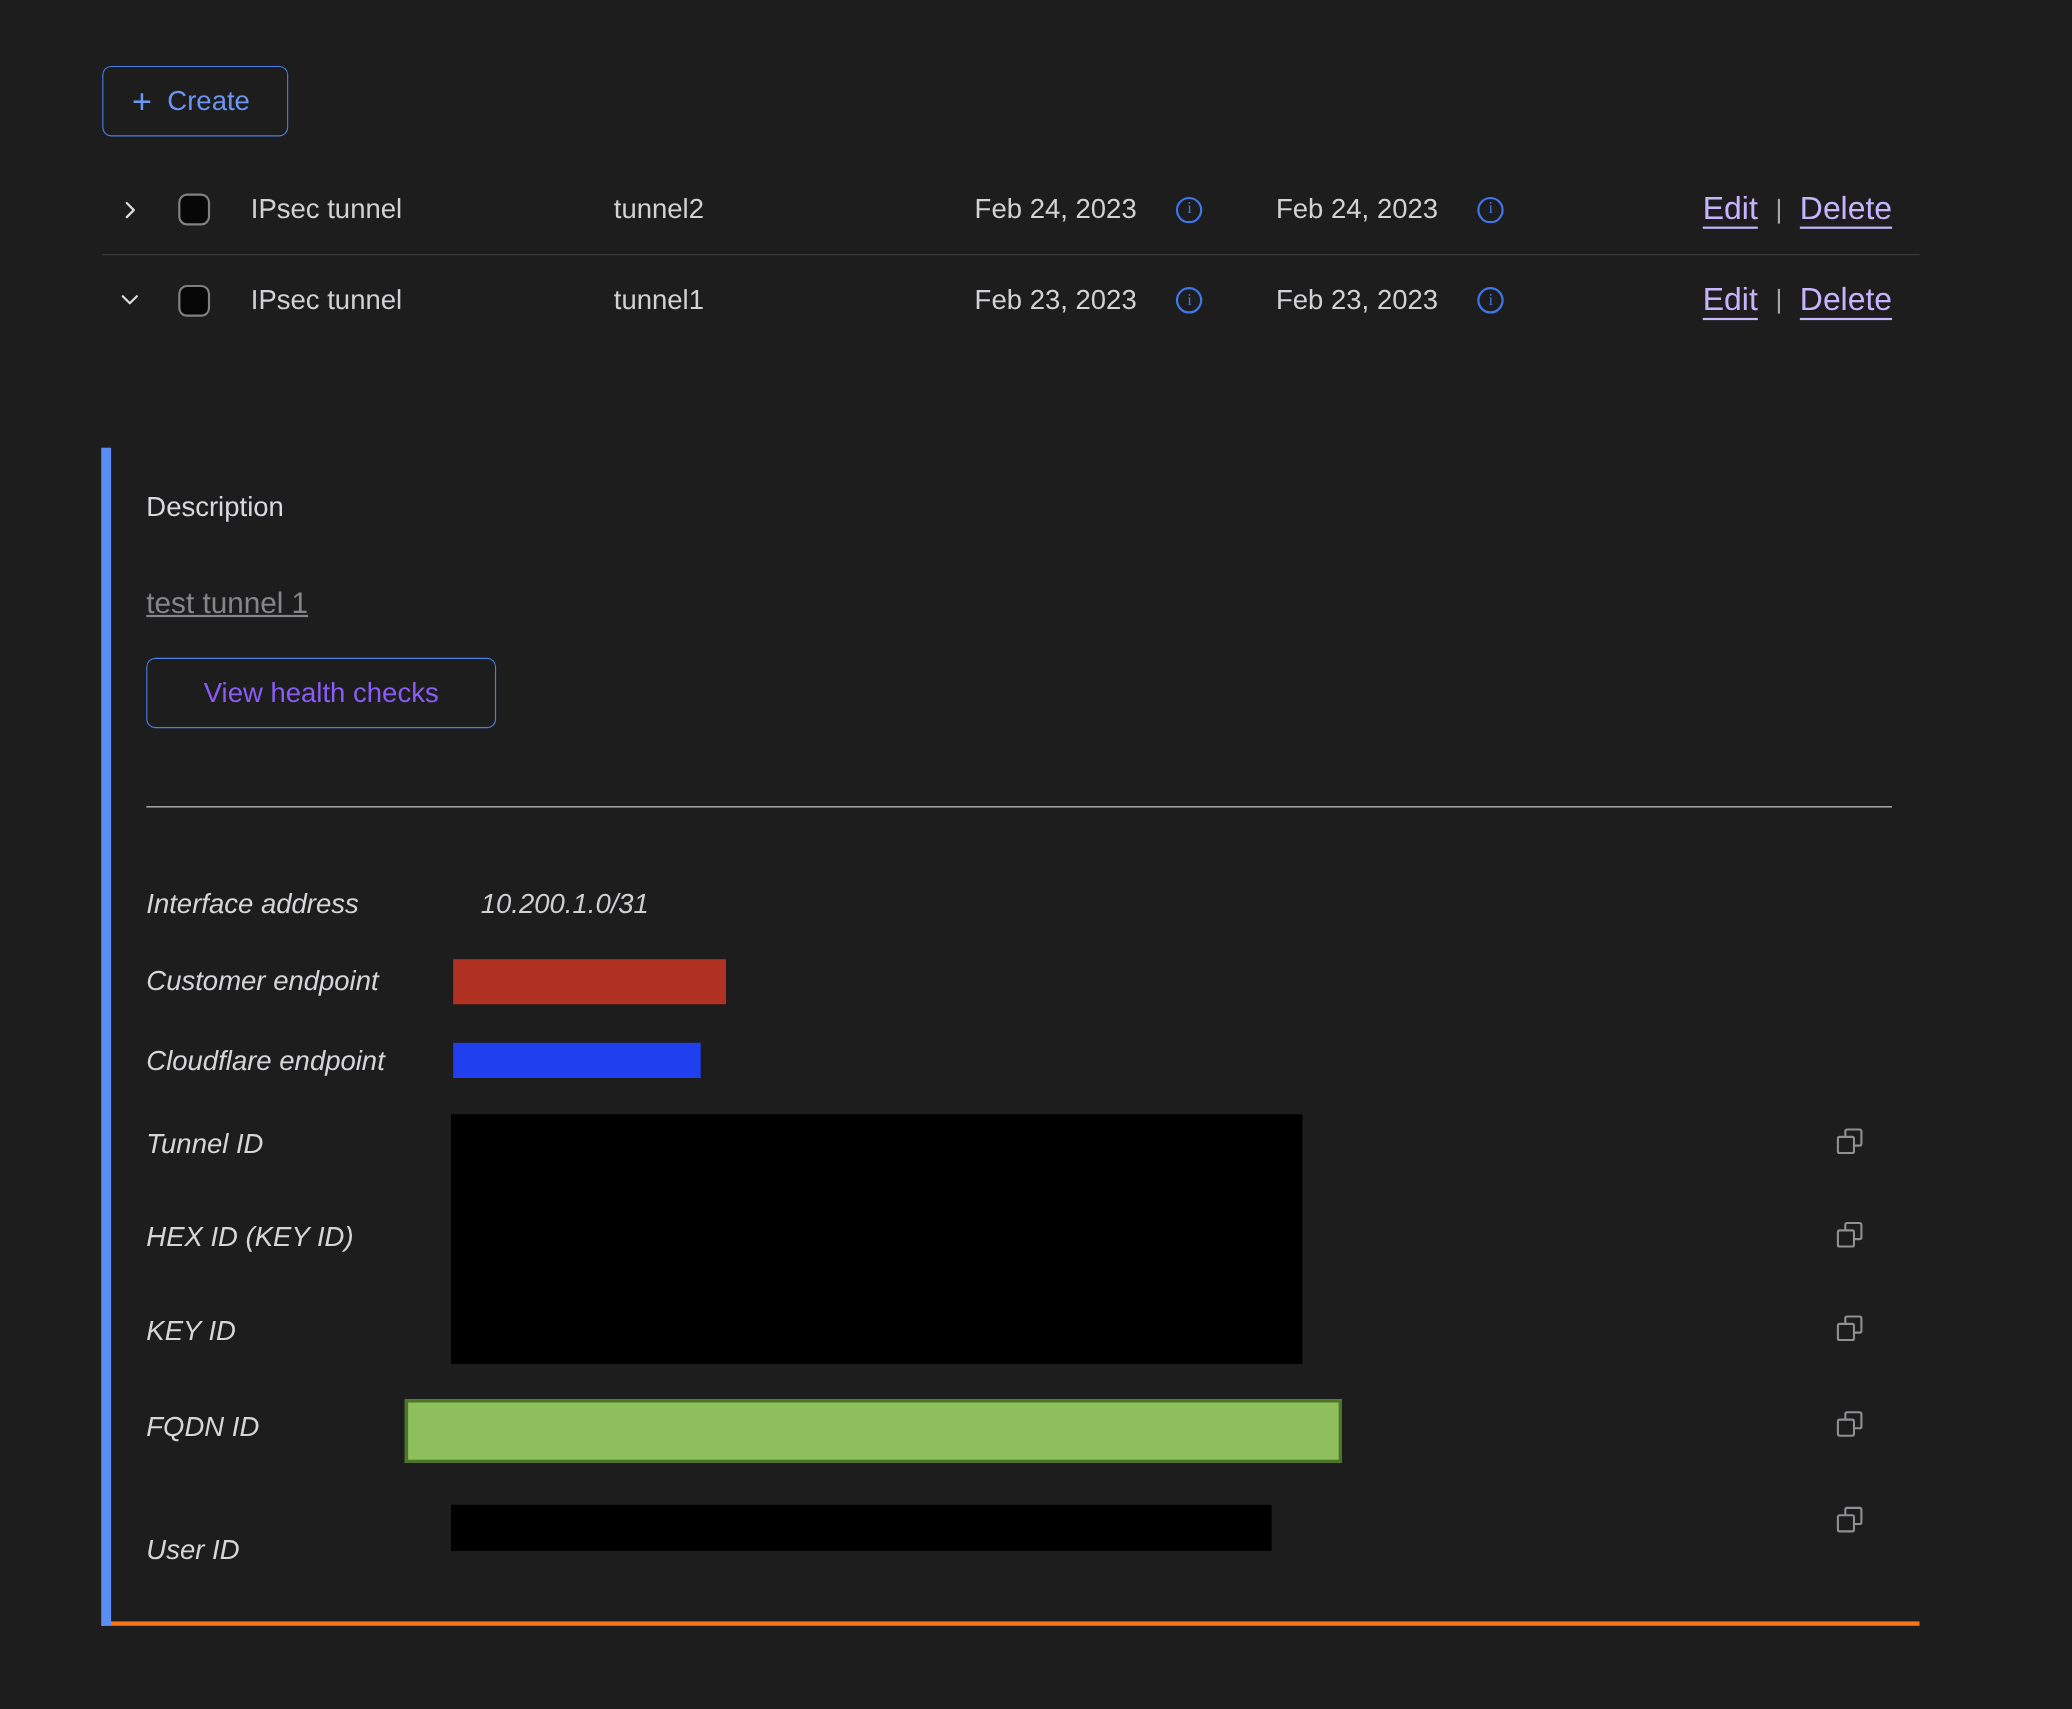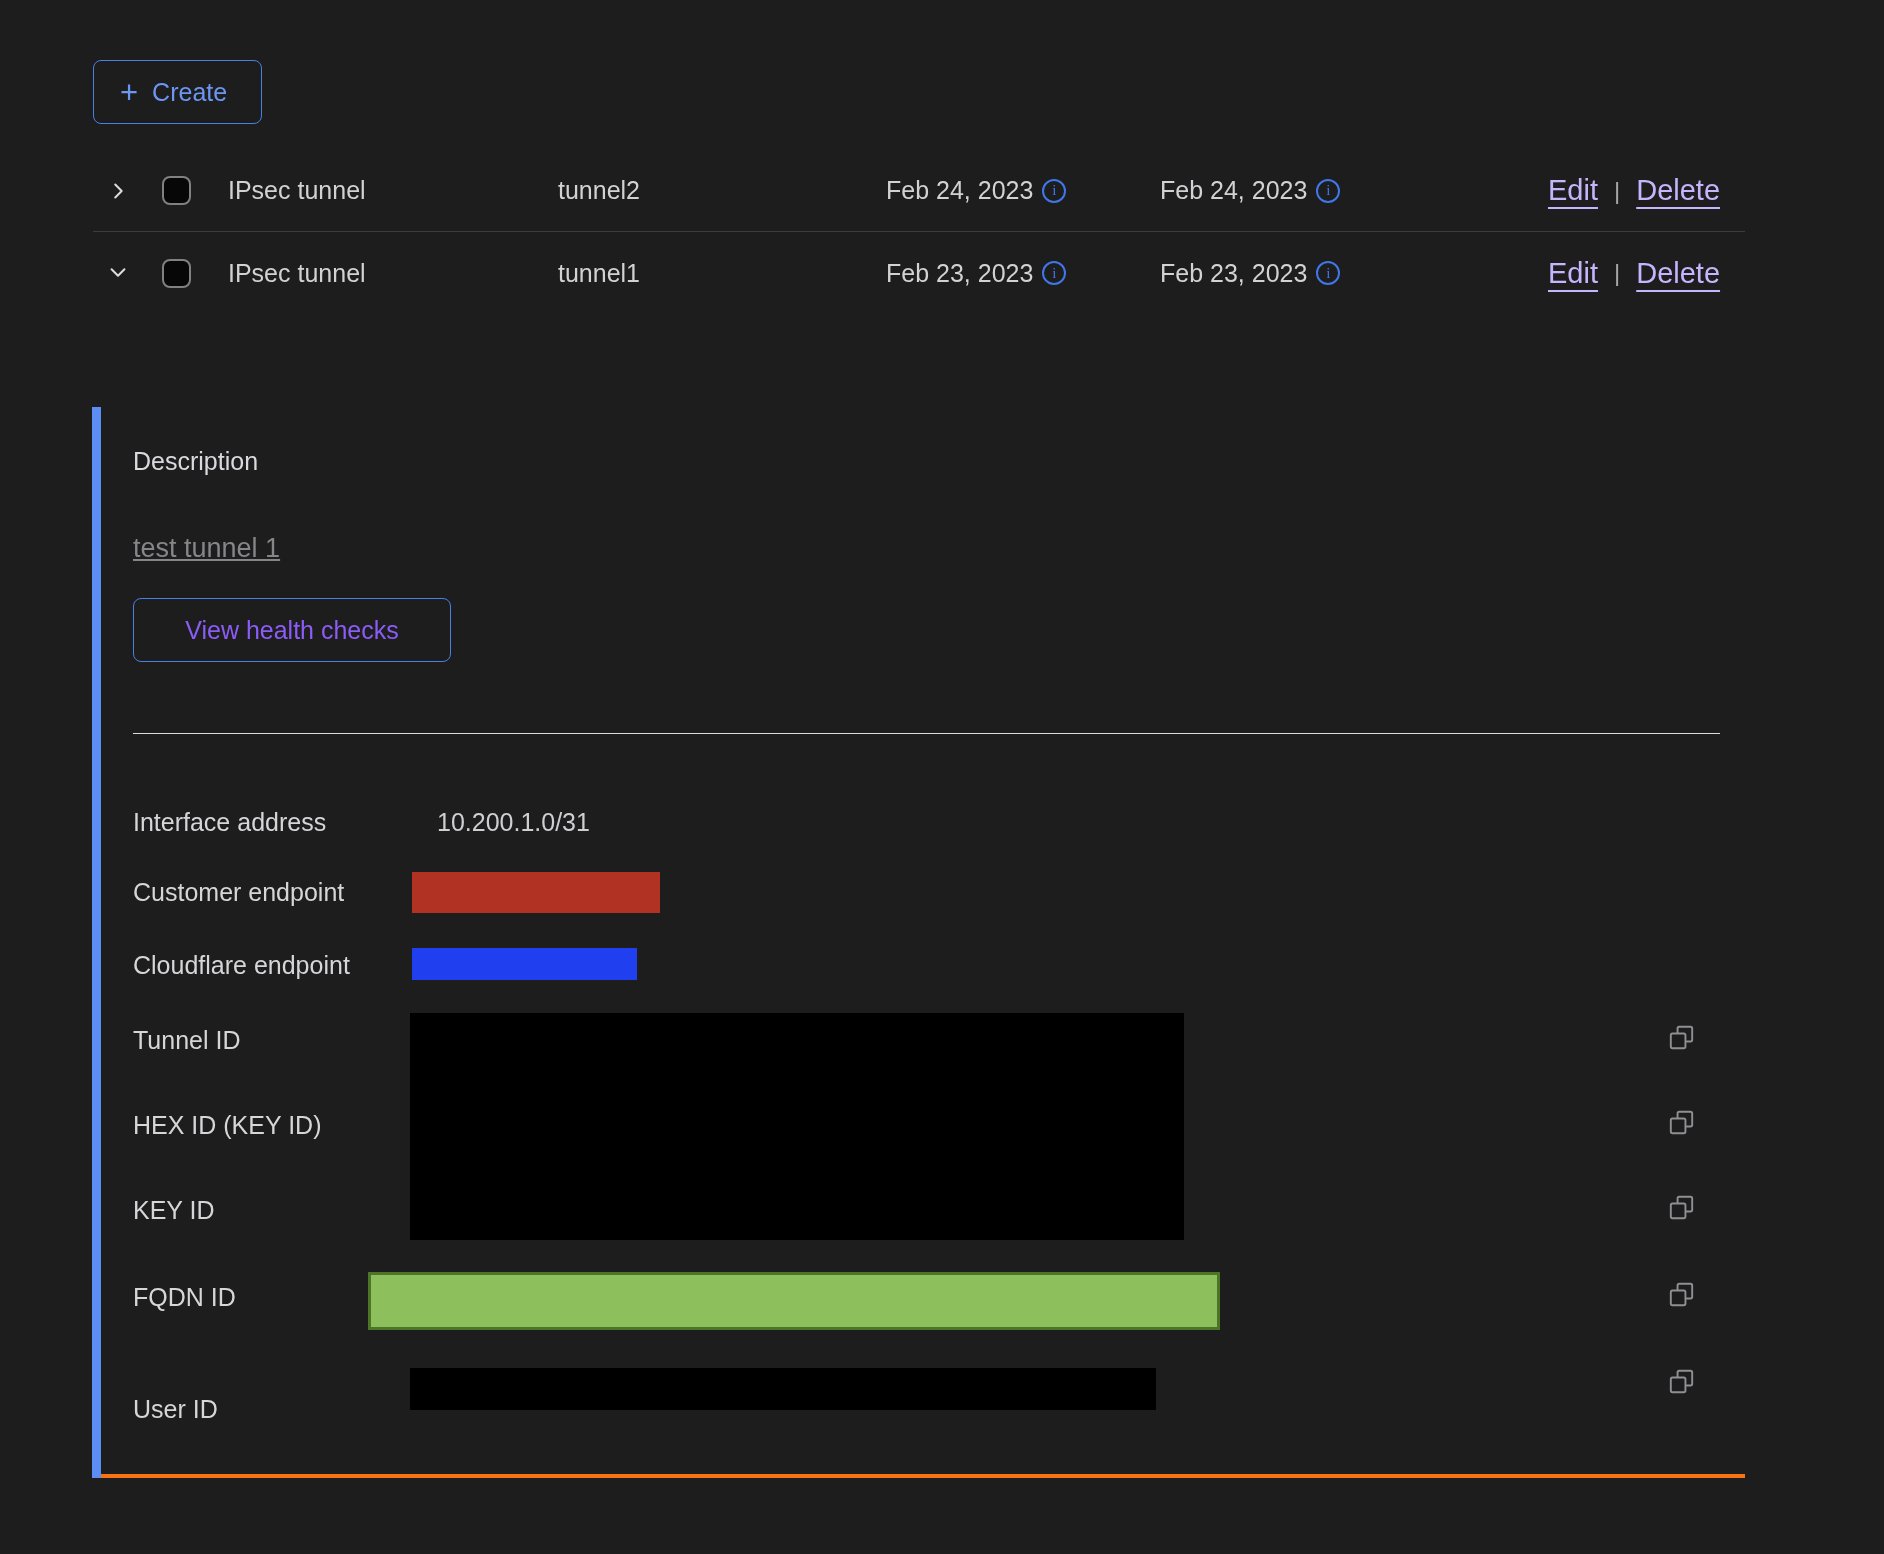--- a/index.html
+++ b/index.html
@@ -31,39 +31,39 @@
     border-bottom:1px solid #3d3d40;
   }
   .thead { height:95px; padding-top:14px; font-weight:bold; color:#e4e4e6; font-size:25px; }
   .tbody-row { height:82px; font-size:25px; color:#d2d2d4; }
   .cell-expander { padding-left:12px; display:flex; align-items:center; }
   .chevron-btn { width:26px; height:26px; display:flex; align-items:center; justify-content:center; cursor:pointer; background:none; border:none; }
   .checkbox {
     width:29px; height:29px; border:2px solid #818184; border-radius:8px;
     background:#070708; cursor:pointer;
   }
-  .datecell { display:flex; align-items:center; gap:9px; }
+  .datecell { display:flex; align-items:center; gap:36px; }
   .info-icon {
     width:24px; height:24px; border:2px solid #3f76e8; border-radius:50%;
     color:#3f76e8; font-size:15px; line-height:1; font-style:normal;
     display:inline-flex; align-items:center; justify-content:center;
     font-family:"Liberation Serif", serif; cursor:pointer;
   }
   .actions { display:flex; align-items:center; justify-content:flex-end; gap:16px; padding-right:30px; }
   .link {
     color:#c4b5fd; text-decoration:underline; text-underline-offset:7px;
     text-decoration-thickness:1.5px; cursor:pointer; font-size:29px;
   }
   .pipe { color:#a7a7aa; font-size:24px; }
 
   
   .panel { position:absolute; left:93px; top:409px; width:1652px; height:1069px; border-bottom:4px solid #f97316; }
   .panel .accent-bar { position:absolute; left:-1px; top:-2px; width:9px; height:1071px; background:#5b8df5; }
   .abs { position:absolute; }
-  .lbl { font-size:25px; color:#d6d6d8; line-height:30px; white-space:nowrap; }
+  .lbl { font-size:25px; color:#d6d6d8; line-height:30px; white-space:nowrap;font-style:italic; }
   .desc-title { font-size:25px; color:#dadade; }
   .desc-value { font-size:27px; color:#86868a; }
   .health-btn {
     position:absolute; left:40px; top:189px; width:318px; height:64px;
     background:transparent; border:1.6px solid #4a7fe8; border-radius:8px;
     color:#8b5cf6; font-size:25px; cursor:pointer;
     font-family:"Liberation Sans", sans-serif;
   }
   .light-divider { position:absolute; left:40px; top:324px; width:1587px; height:0; border-top:1.5px solid #dcdcdc; }
 

